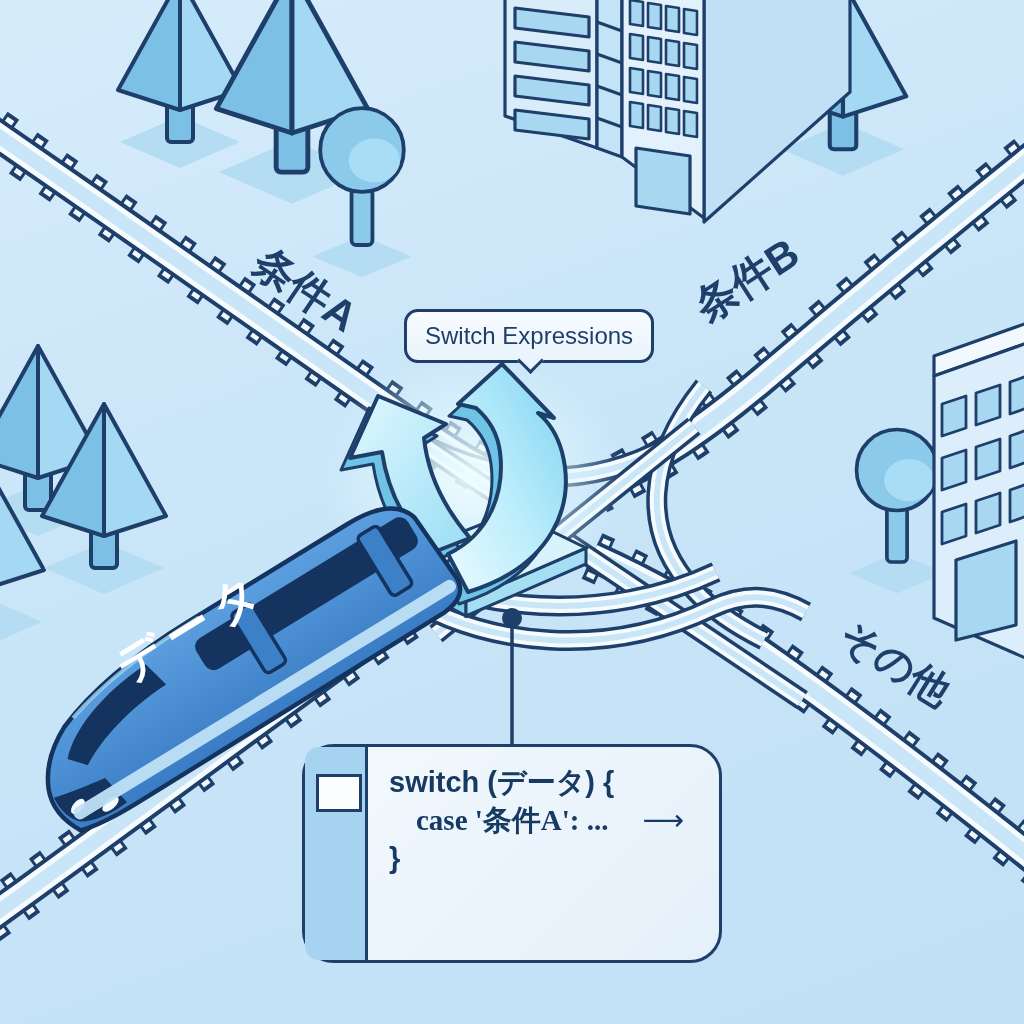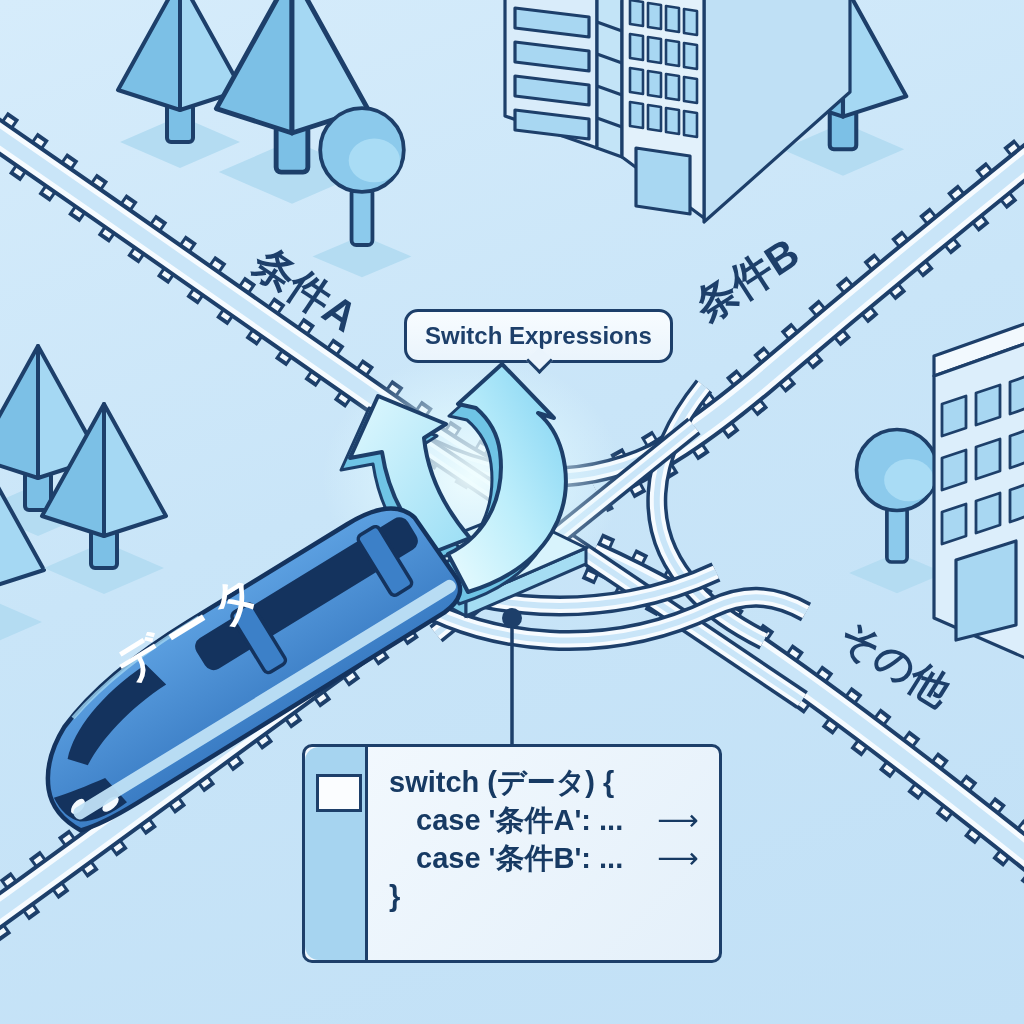--- a/index.html
+++ b/index.html
@@ -24,46 +24,46 @@
     text-align:center;transform-origin:center;
   }
   .train-label{
     position:absolute;color:#ffffff;font-weight:700;font-size:46px;
     letter-spacing:9px;white-space:nowrap;transform-origin:center;
   }
   .bubble{
     position:absolute;left:404px;top:309px;padding:10px 18px;
     background:linear-gradient(#f8fcff,#eaf4fc);
     border:3px solid #1d3f6a;border-radius:14px;
-    color:#1d3f6a;font-size:24px;font-weight:700;white-space:nowrap;
+    color:#1d3f6a;font-size:24px;font-weight:400;white-space:nowrap;
   }
   .bubble .tail{
     position:absolute;left:50%;bottom:-10px;width:16px;height:16px;margin-left:-8px;
     background:#eaf4fc;border-right:3px solid #1d3f6a;border-bottom:3px solid #1d3f6a;
     transform:rotate(45deg);
   }
   .codebox{
     position:absolute;left:302px;top:744px;width:420px;height:219px;
     background:linear-gradient(135deg,#f3f9fe 0%,#e4f0fa 100%);
-    border:3.5px solid #1d3f6a;border-radius:10px;box-sizing:border-box;
+    border:3.5px solid #1d3f6a;border-radius:32px;box-sizing:border-box;
   }
   .codebox .strip{
     position:absolute;left:0;top:0;bottom:0;width:60px;
     background:#a6d4f0;border-right:3px solid #1d3f6a;
     border-radius:14px 0 0 14px;
   }
   .codebox .notch{
     position:absolute;left:11px;top:27px;width:46px;height:38px;
     background:#fbfdff;border:3px solid #1d3f6a;box-sizing:border-box;
   }
   .code-lines{
     position:absolute;left:84px;top:16px;right:8px;
     color:#173a63;font-size:29px;font-weight:600;line-height:38px;white-space:nowrap;
   }
-  .code-line.indent{padding-left:27px;}
+  .code-line.indent{padding-left:27px;font-family:Liberation Serif, serif;}
   .code-arrow{display:inline-block;margin-left:34px;font-weight:400;}
 </style>
 </head>
 <body>
 
 <div class="stage">
 
   <svg width="1024" height="1024" viewBox="0 0 1024 1024">
     <defs>
       <linearGradient id="trainGrad" x1="0" y1="0" x2="0" y2="1">
@@ -268,18 +268,17 @@
     <span>Switch Expressions</span>
     <span class="tail"></span>
   </div>
 
   <div class="codebox">
     <div class="strip"></div>
     <div class="notch"></div>
     <div class="code-lines">
       <div class="code-line">switch (データ) {</div>
       <div class="code-line indent"><span>case '条件A': ...</span><span class="code-arrow">⟶</span></div>
-      <div class="code-line indent"><span>case '条件B': ...</span><span class="code-arrow">⟶</span></div>
       <div class="code-line">}</div>
     </div>
   </div>
 
 </div>
 
 </body></html>

